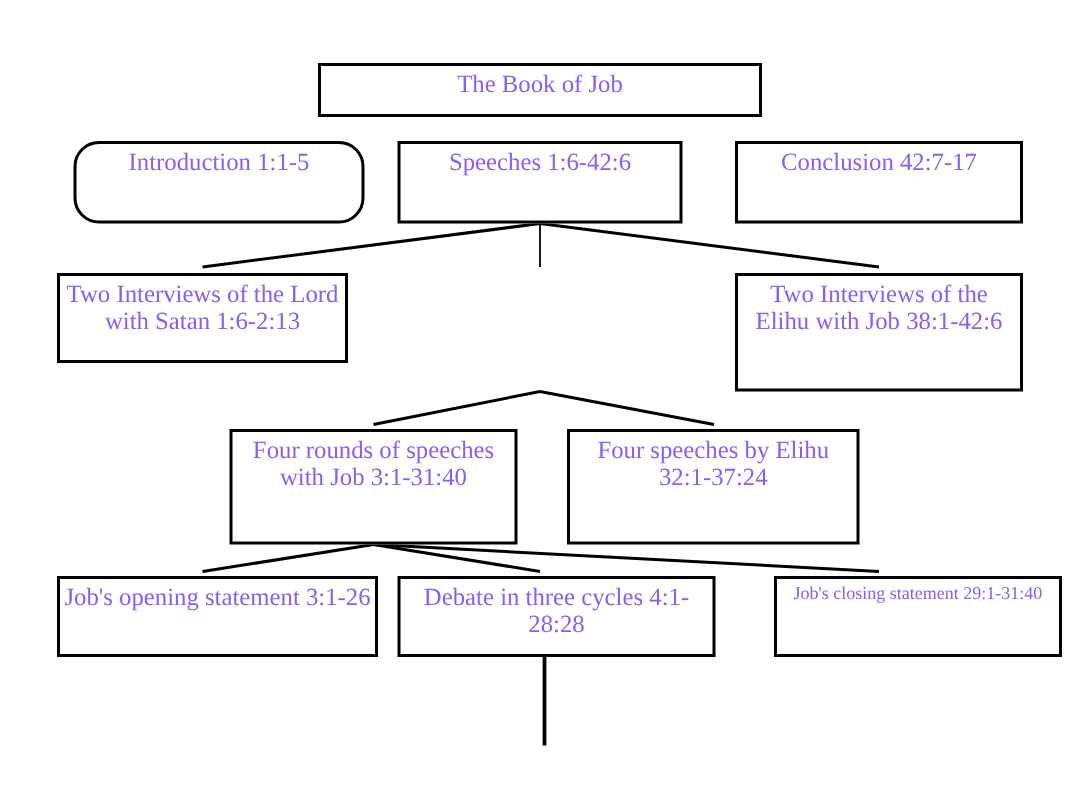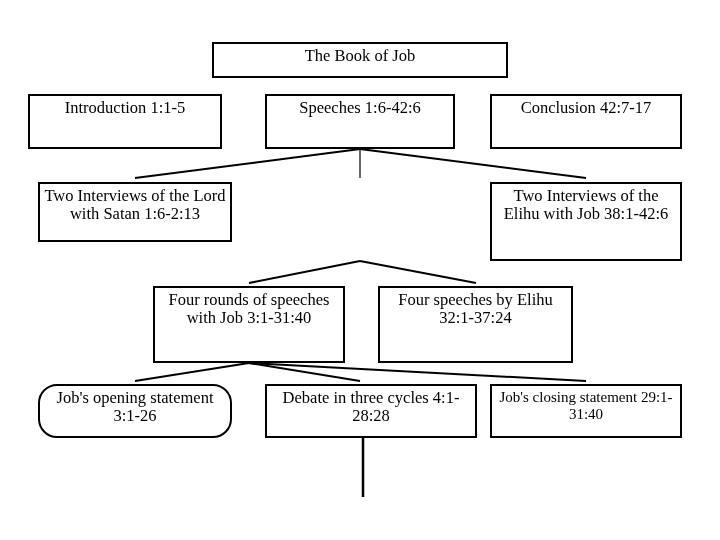--- a/index.html
+++ b/index.html
@@ -13,34 +13,34 @@
     height: 540px;
     background: #ffffff;
     overflow: hidden;
     font-family: "Liberation Serif", "DejaVu Serif", serif;
   }
   .node {
     position: absolute;
     box-sizing: border-box;
     border: 2px solid #000000;
     background: #ffffff;
-    color: #000000;
+    color: #8b5cf6;
     text-align: center;
     line-height: 1.12;
     z-index: 2;
     padding: 3px 2px 0 2px;
     overflow: hidden;
   }
   .node .label {
     display: block;
     white-space: pre-line;
   }
   
   .node.t16 { font-size: 16.5px; }
-  .node.t15 { font-size: 15px; }
+  .node.t15 { font-size: 12px; margin-left: 26px; }
   svg#edges {
     position: absolute;
     left: 0;
     top: 0;
     width: 720px;
     height: 540px;
     z-index: 1;
     pointer-events: none;
   }
 </style>
@@ -62,21 +62,21 @@
     <line x1="249" y1="363" x2="360" y2="381" stroke="#000" stroke-width="2"></line>
     <line x1="249" y1="363" x2="586" y2="381" stroke="#000" stroke-width="2"></line>
 
     <line x1="363" y1="438" x2="363" y2="497" stroke="#000" stroke-width="2.5"></line>
   </svg>
 
   <div class="node t16" style="left:212px; top:42px; width:296px; height:36px;">
     <span class="label">The Book of Job</span>
   </div>
 
-  <div class="node t16" style="left:28px; top:94px; width:194px; height:55px;">
+  <div class="node t16" style="left:49px; top:94px; width:194px; height:55px;border-radius:17px;">
     <span class="label">Introduction 1:1-5</span>
   </div>
 
   <div class="node t16" style="left:265px; top:94px; width:190px; height:55px;">
     <span class="label">Speeches 1:6-42:6</span>
   </div>
 
   <div class="node t16" style="left:490px; top:94px; width:192px; height:55px;">
     <span class="label">Conclusion 42:7-17</span>
   </div>
@@ -91,21 +91,21 @@
   </div>
 
   <div class="node t16" style="left:153px; top:286px; width:192px; height:77px;">
     <span class="label">Four rounds of speeches with Job 3:1-31:40</span>
   </div>
 
   <div class="node t16" style="left:378px; top:286px; width:195px; height:77px;">
     <span class="label">Four speeches by Elihu 32:1-37:24</span>
   </div>
 
-  <div class="node t16" style="left:38px; top:384px; width:194px; height:54px;border-radius:19px;">
+  <div class="node t16" style="left:38px; top:384px; width:214px; height:54px;">
     <span class="label">Job's opening statement 3:1-26</span>
   </div>
 
   <div class="node t16" style="left:265px; top:384px; width:212px; height:54px;">
     <span class="label">Debate in three cycles 4:1-28:28</span>
   </div>
 
   <div class="node t15" style="left:490px; top:384px; width:192px; height:54px;">
     <span class="label">Job's closing statement 29:1-31:40</span>
   </div>

